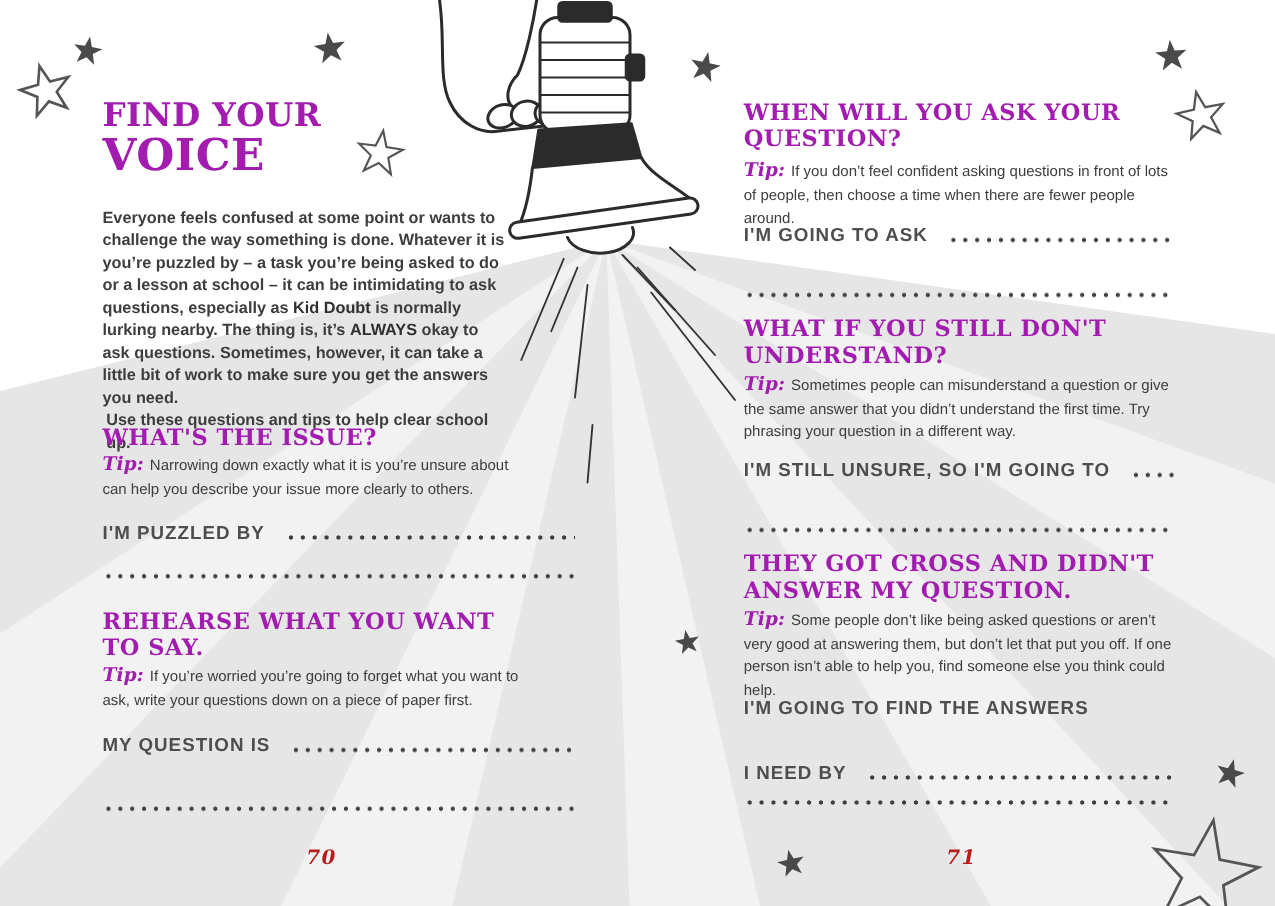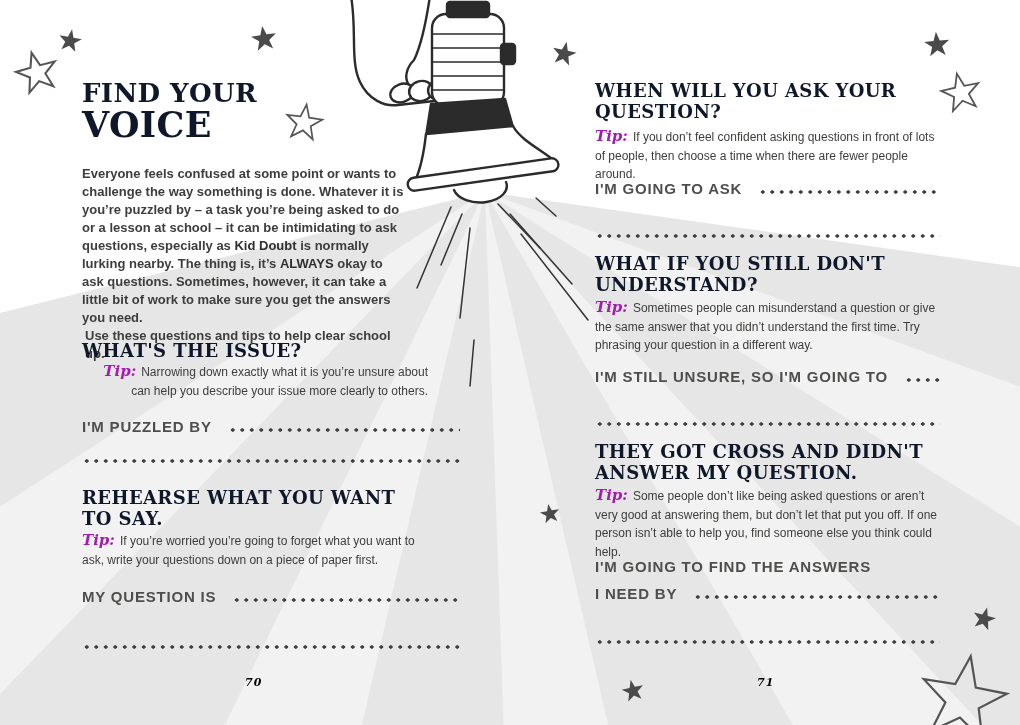--- a/index.html
+++ b/index.html
@@ -4,21 +4,21 @@
 <style>
   html,body { margin:0; padding:0; }
   body {
     width:1020px; height:725px; position:relative; overflow:hidden;
     background:#ffffff; font-family:"Liberation Sans", sans-serif;
   }
   .abs { position:absolute; }
   #bg-art { position:absolute; left:0; top:0; width:1020px; height:725px; }
   .heading {
     font-family:"DejaVu Serif", serif; font-weight:bold;
-    color:#0f172a; letter-spacing:0.4px;
+    color:#a21caf; letter-spacing:0.4px;
   }
   .title-l1 { font-size:26px; line-height:27px; display:block; }
   .title-l2 { font-size:35px; line-height:36px; display:block; }
   .section-heading { font-size:18px; line-height:21px; }
   .section-heading span { display:block; }
   .bodytext { font-size:13px; color:#3d3d3b; line-height:18px;font-weight:bold; }
   .intro-block { width:326px; }
   .tip { width:346px; font-size:12px; color:#3d3d3b; line-height:18.5px; }
   .tip-label {
     font-family:"DejaVu Serif", serif; font-style:italic; font-weight:bold;
@@ -31,21 +31,21 @@
   }
   .dots {
     height:4px;
     background-image: radial-gradient(circle, #3f3f3f 1.5px, transparent 1.9px);
     background-size: 9.5px 4px; background-position:0 50%; background-repeat:repeat-x;
   }
   .dots.fill { flex:1 1 auto; margin:0 0 3px 16px; }
   .dotline { width:100%; }
   .pagenum {
     font-family:"DejaVu Serif", serif; font-style:italic; font-weight:bold;
-    font-size:11px; color:#000000; letter-spacing:1px;
+    font-size:16px; color:#b91c1c; letter-spacing:1px;
   }
   b { color:#2f2f2d; }
 </style>
 </head>
 <body>
 
 <svg id="bg-art" viewBox="0 0 1020 725" xmlns="http://www.w3.org/2000/svg">
   <defs>
     <path id="star" d="M0,-12 L2.82,-3.88 L11.41,-3.71 L4.57,1.48 L7.05,9.71 L0,4.8 L-7.05,9.71 L-4.57,1.48 L-11.41,-3.71 L-2.82,-3.88 Z"></path>
   </defs>
@@ -118,21 +118,21 @@
 
   <div class="abs bodytext intro-block" style="left:0; top:165px;">
     <span>Everyone feels confused at some point or wants to challenge the way something is done. Whatever it is you’re puzzled by – a task you’re being asked to do or a lesson at school – it can be intimidating to ask questions, especially as </span><b>Kid Doubt</b><span> is normally lurking nearby. The thing is, it’s </span><b>ALWAYS</b><span> okay to ask questions. Sometimes, however, it can take a little bit of work to make sure you get the answers you need.</span>
     <div style="padding-left:3px;">Use these questions and tips to help clear school up.</div>
   </div>
 
   <div class="abs heading section-heading" style="left:0; top:340px; width:340px;">
     <span>WHAT'S THE ISSUE?</span>
       <span></span>
   </div>
-  <p class="abs tip" style="left:0; top:348px; margin:0; padding-top:14px;text-align:right;">
+  <p class="abs tip" style="left:0; top:348px; margin:0; padding-top:14px;">
     <span class="tip-label">Tip:</span><span>Narrowing down exactly what it is you’re unsure about can help you describe your issue more clearly to others.</span>
   </p>
   <div class="abs prompt-row" style="left:0; top:418px; width:378px;">
     <span class="prompt-label">I'M PUZZLED BY</span>
     <div class="dots fill"></div>
   </div>
   <div class="abs dots dotline" style="left:0; top:459px; width:378px;"></div>
 
   <div class="abs heading section-heading" style="left:0; top:487px; width:340px;">
     <span>REHEARSE WHAT YOU WANT</span>
@@ -179,20 +179,20 @@
   <div class="abs dots dotline" style="left:0; top:422px; width:345px;"></div>
 
   <div class="abs heading section-heading" style="left:0; top:441px; width:345px;">
     <span>THEY GOT CROSS AND DIDN'T</span>
       <span>ANSWER MY QUESTION.</span>
   </div>
   <p class="abs tip" style="left:0; top:472px; margin:0; padding-top:14px;">
     <span class="tip-label">Tip:</span><span>Some people don’t like being asked questions or aren’t very good at answering them, but don’t let that put you off. If one person isn’t able to help you, find someone else you think could help.</span>
   </p>
   <div class="abs prompt-label" style="left:0; top:558px;">I'M GOING TO FIND THE ANSWERS</div>
-  <div class="abs prompt-row" style="left:0; top:585px; width:345px;">
+  <div class="abs prompt-row" style="left:0; top:610px; width:345px;">
     <span class="prompt-label">I NEED BY</span>
     <div class="dots fill"></div>
   </div>
   <div class="abs dots dotline" style="left:0; top:640px; width:345px;"></div>
 
   <div class="abs pagenum" style="left:162px; top:676px;">71</div>
 </div>
 
 </body></html>

